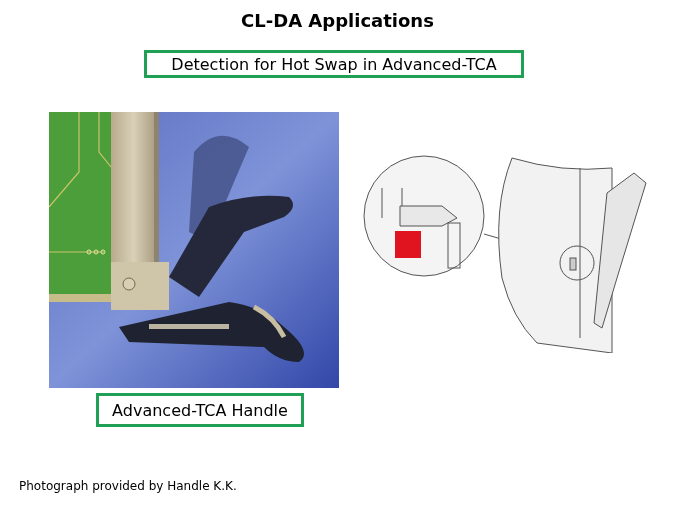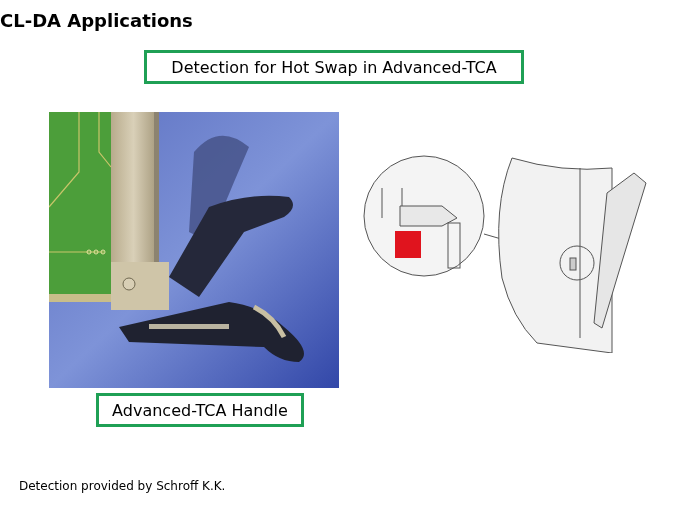--- a/index.html
+++ b/index.html
@@ -1,19 +1,19 @@
 <!DOCTYPE html>
 <html><head>
 <meta charset="utf-8">
 <style>
   html,body{margin:0;padding:0;background:#fff;}
   body{width:675px;height:506px;position:relative;overflow:hidden;font-family:"DejaVu Sans","Liberation Sans",sans-serif;color:#000;}
-  .title{position:absolute;left:0;top:10px;width:675px;text-align:left;font-weight:bold;font-size:18px;}
+  .title{position:absolute;left:0;top:10px;width:675px;text-align:center;font-weight:bold;font-size:18px;}
   .box{position:absolute;border:3px solid #1fa055;box-sizing:border-box;display:flex;align-items:center;justify-content:center;font-size:16px;white-space:nowrap;}
-  #top-box{left:144px;top:50px;width:380px;height:34px;}
+  #top-box{left:144px;top:50px;width:380px;height:28px;}
   #bottom-box{left:96px;top:393px;width:208px;height:34px;}
   .photo{position:absolute;left:49px;top:112px;width:290px;height:276px;overflow:hidden;}
   .drawing{position:absolute;left:362px;top:148px;width:300px;height:205px;}
   .credit{position:absolute;left:19px;top:479px;font-size:12px;}
 </style>
 </head>
 <body>
 
 <div class="title">CL-DA Applications</div>
 
@@ -69,13 +69,13 @@
     </g>
     <rect x="33" y="83" width="26" height="27" fill="#e0141e"></rect>
     <rect x="208" y="110" width="6" height="12" fill="#ccc" stroke="#555"></rect>
   </svg>
 </div>
 
 <div class="box" id="bottom-box">
   <span>Advanced-TCA Handle</span>
 </div>
 
-<div class="credit">Detection provided by Schroff K.K.</div>
+<div class="credit">Photograph provided by Handle K.K.</div>
 
 </body></html>

